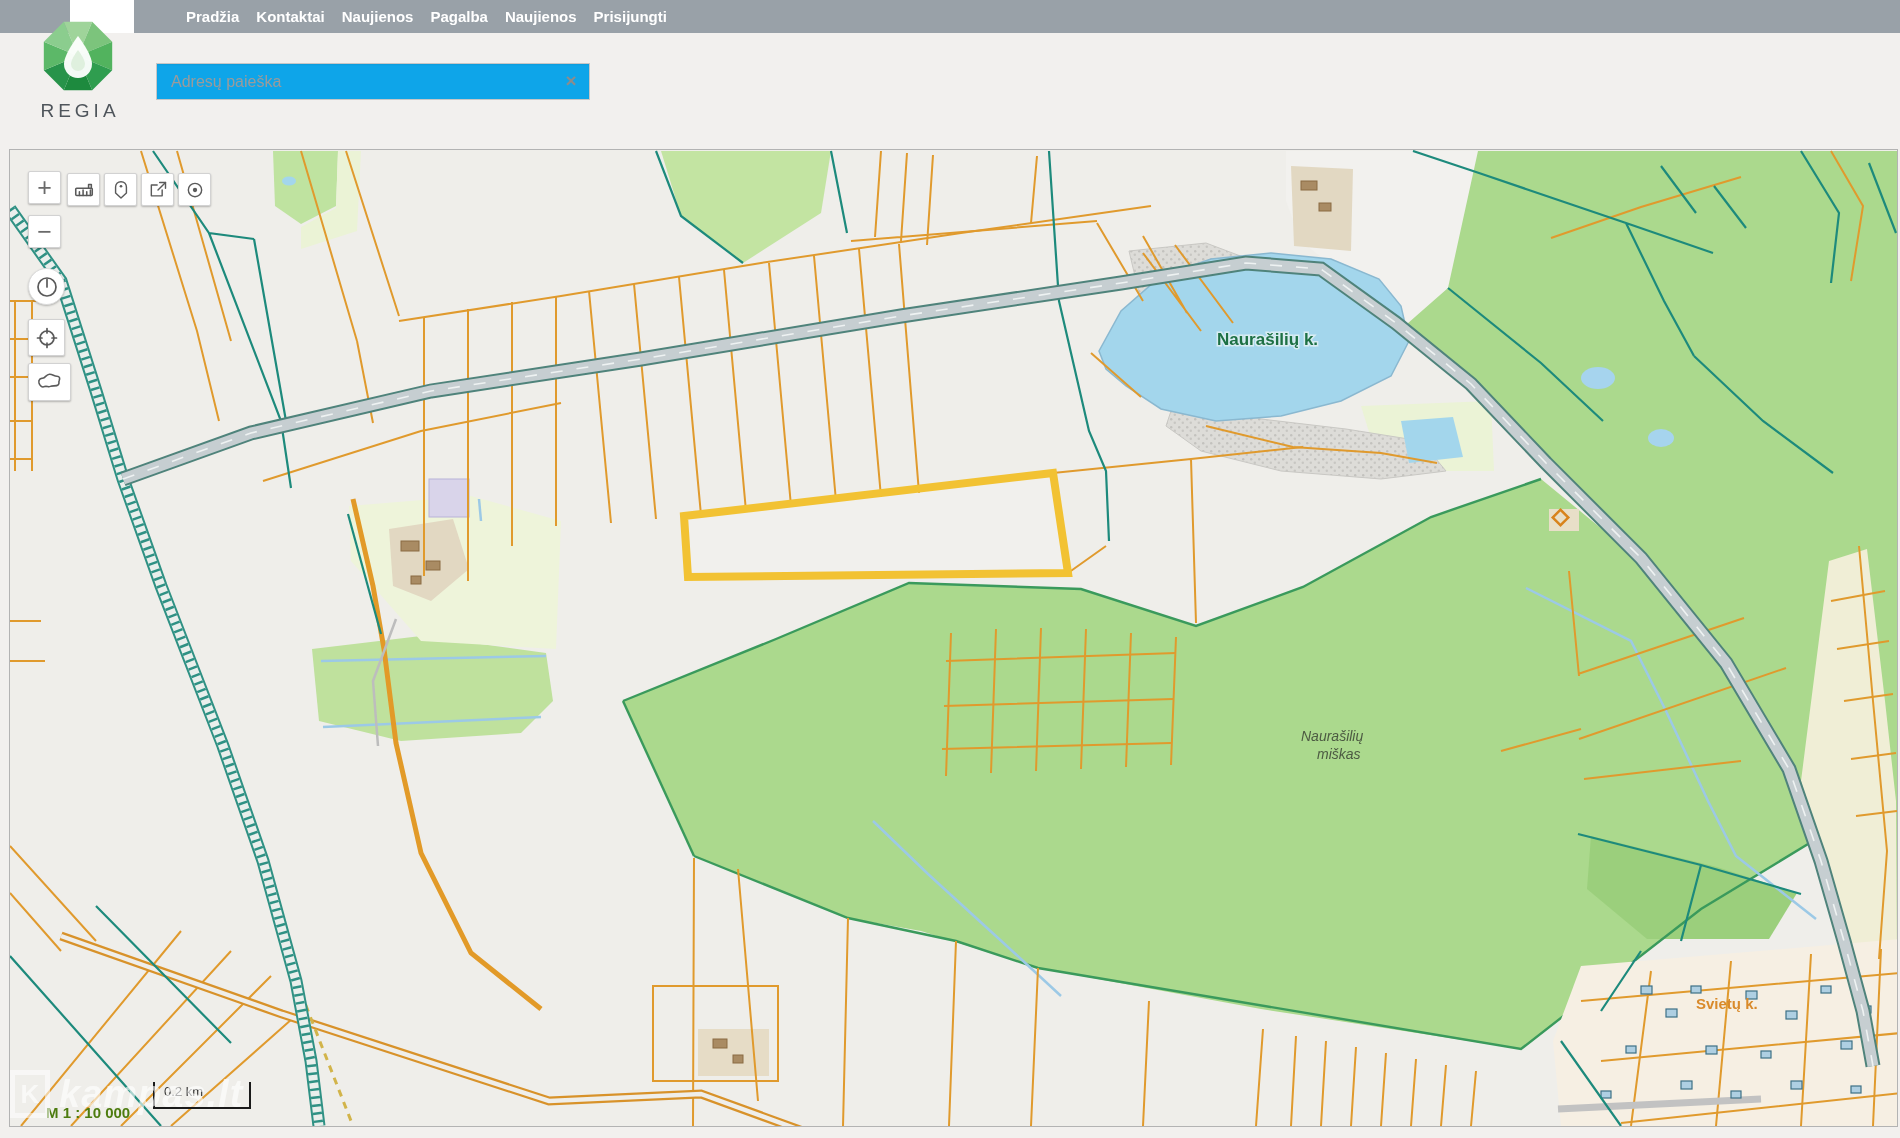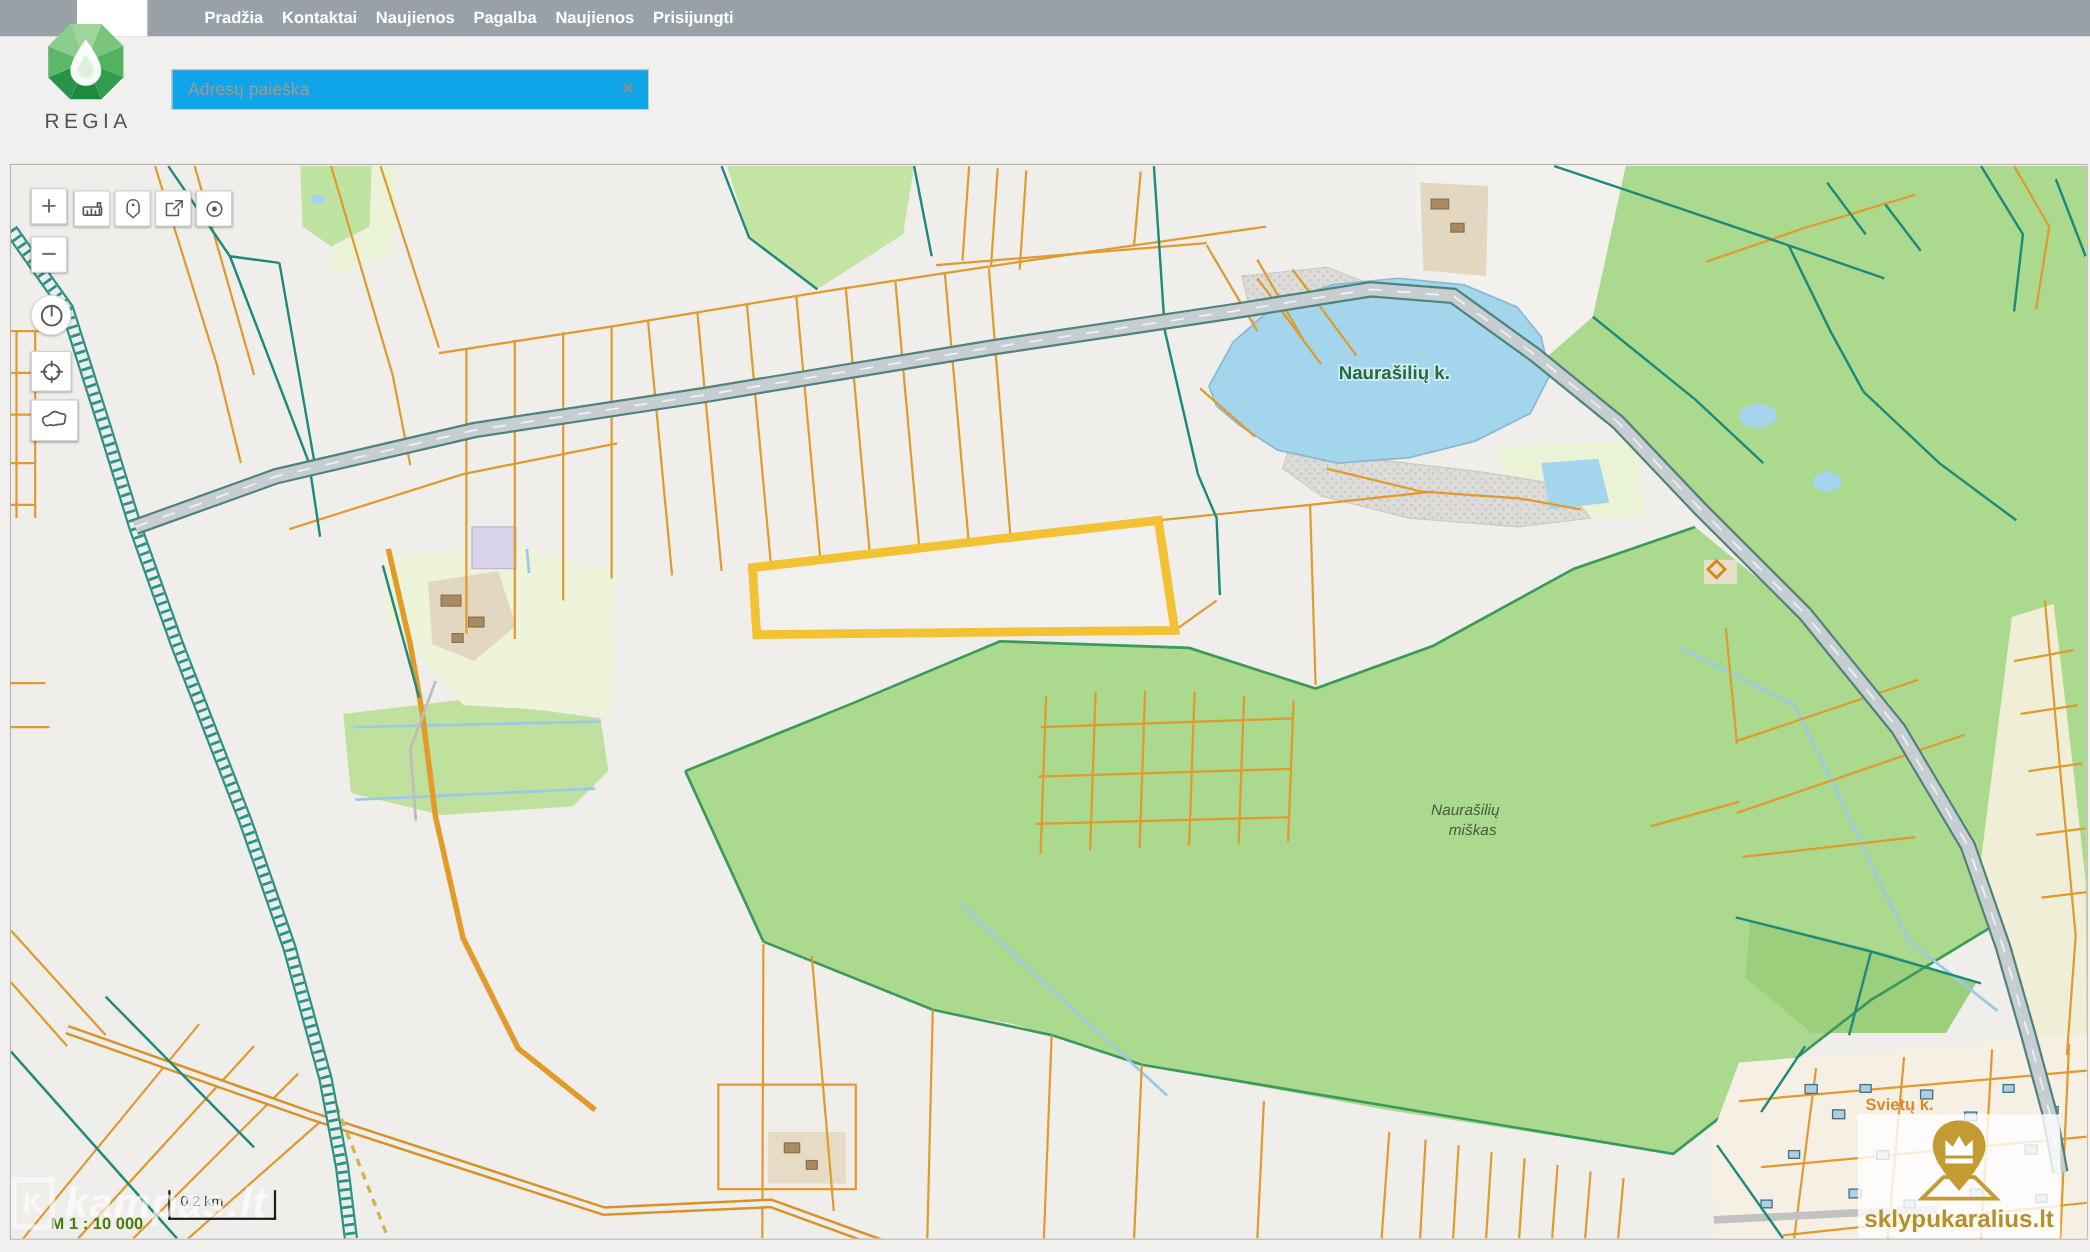--- a/index.html
+++ b/index.html
@@ -308,23 +308,14 @@
   <div class="scale-ratio">M 1 : 10 000</div>
   <div class="scalebar">
     <span>0.2 km</span>
   </div>
 
   <div class="wm-left">
     <span class="k-box">K</span>
     <span class="k-text">kampas.lt</span>
   </div>
 
-  <div class="wm-right">
-    <svg width="110" height="80" viewBox="0 0 100 90">
-      <path d="M12 84 L34 62 H66 L88 84 Z" fill="none" stroke="#c49a33" stroke-width="4"></path>
-      <path d="M50 4 C66 4 77 15 77 31 C77 47 50 76 50 76 C50 76 23 47 23 31 C23 15 34 4 50 4 Z" fill="#c49a33"></path>
-      <path d="M36 40 L36 24 L43.5 31 L50 20 L56.5 31 L64 24 L64 40 Z" fill="#ffffff"></path>
-      <rect x="36" y="43" width="28" height="5" fill="#ffffff"></rect>
-    </svg>
-    <div class="wm-text">sklypukaralius.lt</div>
-  </div>
 
 </div>
 
 </body></html>

